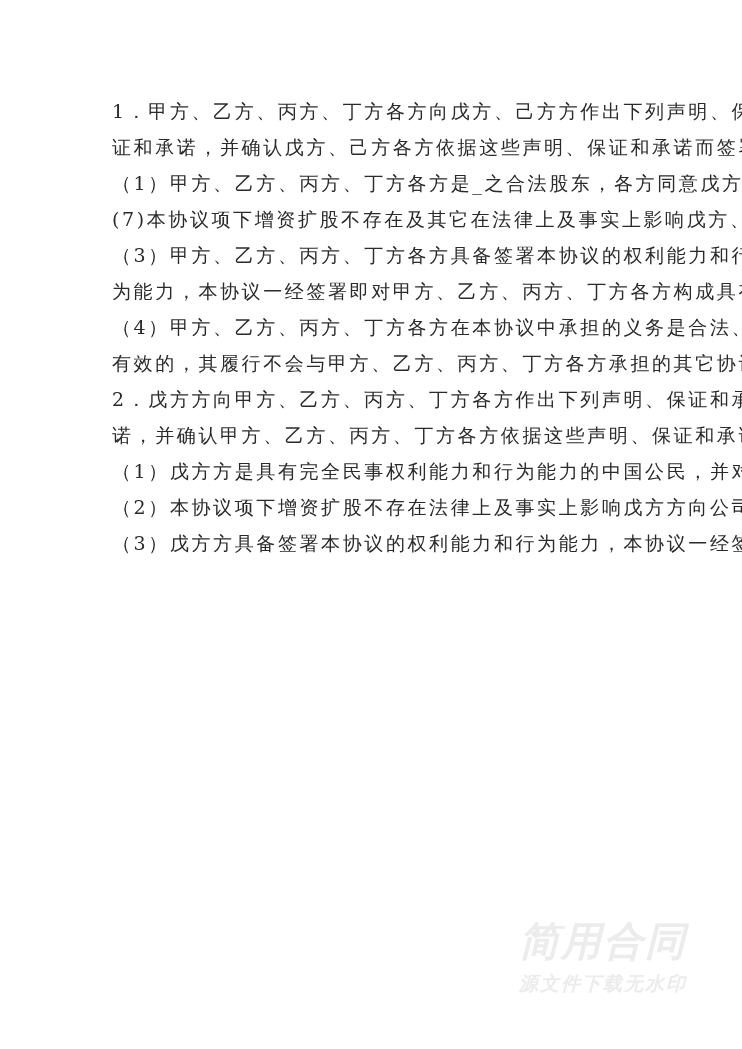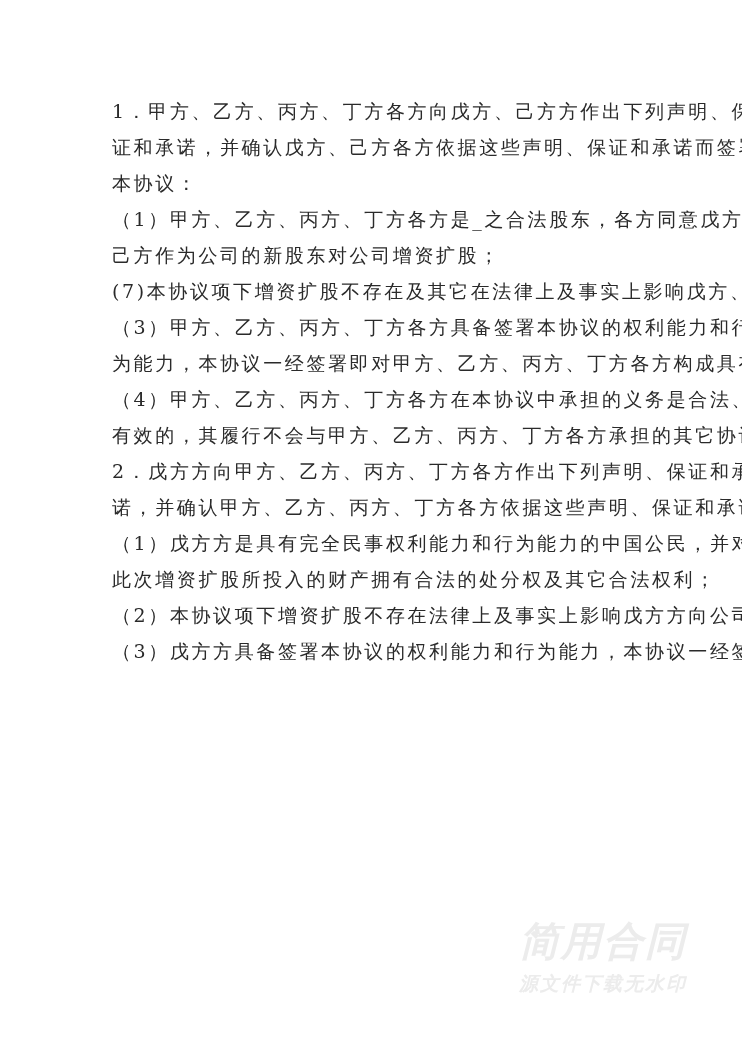--- a/index.html
+++ b/index.html
@@ -23,32 +23,29 @@
     .wm-title { font-size: 40px; letter-spacing: 2px; line-height: 46px; }
     .wm-sub { font-size: 19px; letter-spacing: 2px; line-height: 26px; margin-top: 6px; }
   </style>
 </head>
 <body>
 
 <div class="page">
   <div class="body-text">
     <div class="line">1．甲方、乙方、丙方、丁方各方向戊方、己方方作出下列声明、保</div>
     <div class="line">证和承诺，并确认戊方、己方各方依据这些声明、保证和承诺而签署</div>
-    <div class="line">本协议：</div>
     <div class="line">（1）甲方、乙方、丙方、丁方各方是_之合法股东，各方同意戊方、</div>
-    <div class="line">己方作为公司的新股东对公司增资扩股；</div>
     <div class="line">(7)本协议项下增资扩股不存在及其它在法律上及事实上影响戊方、</div>
     <div class="line">（3）甲方、乙方、丙方、丁方各方具备签署本协议的权利能力和行</div>
     <div class="line">为能力，本协议一经签署即对甲方、乙方、丙方、丁方各方构成具有</div>
     <div class="line">（4）甲方、乙方、丙方、丁方各方在本协议中承担的义务是合法、</div>
     <div class="line">有效的，其履行不会与甲方、乙方、丙方、丁方各方承担的其它协议</div>
     <div class="line">2．戊方方向甲方、乙方、丙方、丁方各方作出下列声明、保证和承</div>
     <div class="line">诺，并确认甲方、乙方、丙方、丁方各方依据这些声明、保证和承诺</div>
     <div class="line">（1）戊方方是具有完全民事权利能力和行为能力的中国公民，并对</div>
-    <div class="line">此次增资扩股所投入的财产拥有合法的处分权及其它合法权利；</div>
     <div class="line">（2）本协议项下增资扩股不存在法律上及事实上影响戊方方向公司</div>
     <div class="line">（3）戊方方具备签署本协议的权利能力和行为能力，本协议一经签</div>
   </div>
 
   <div class="watermark">
     <div class="wm-title">简用合同</div>
     <div class="wm-sub">源文件下载无水印</div>
   </div>
 </div>
 

